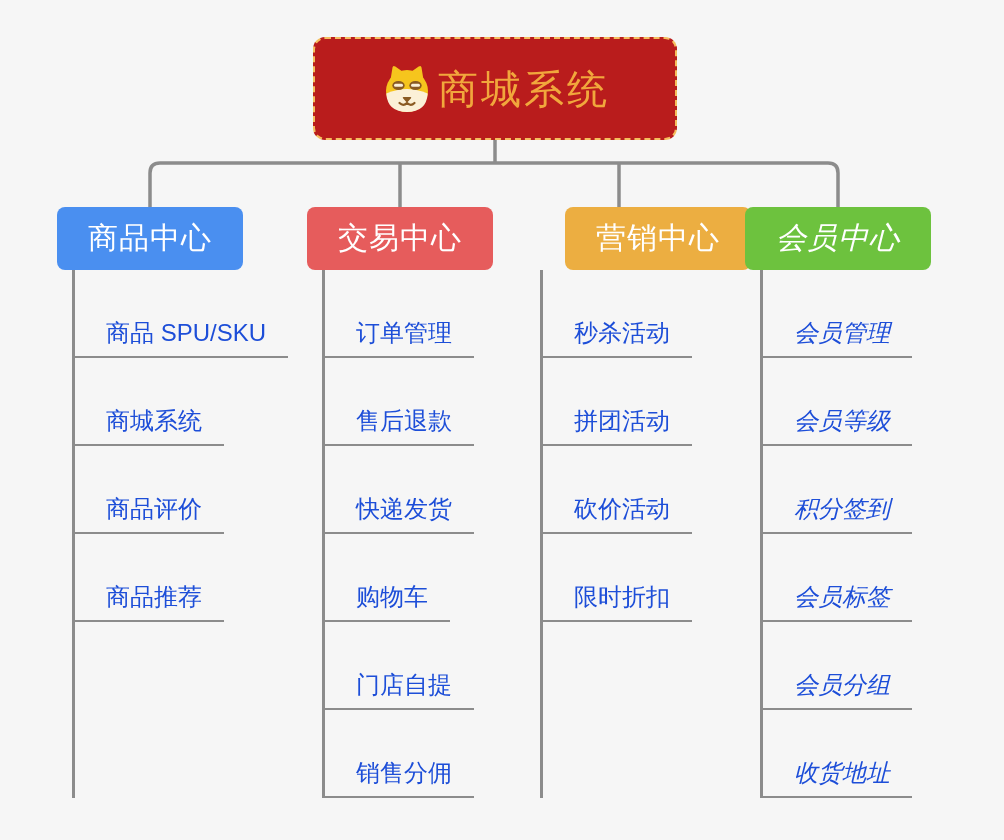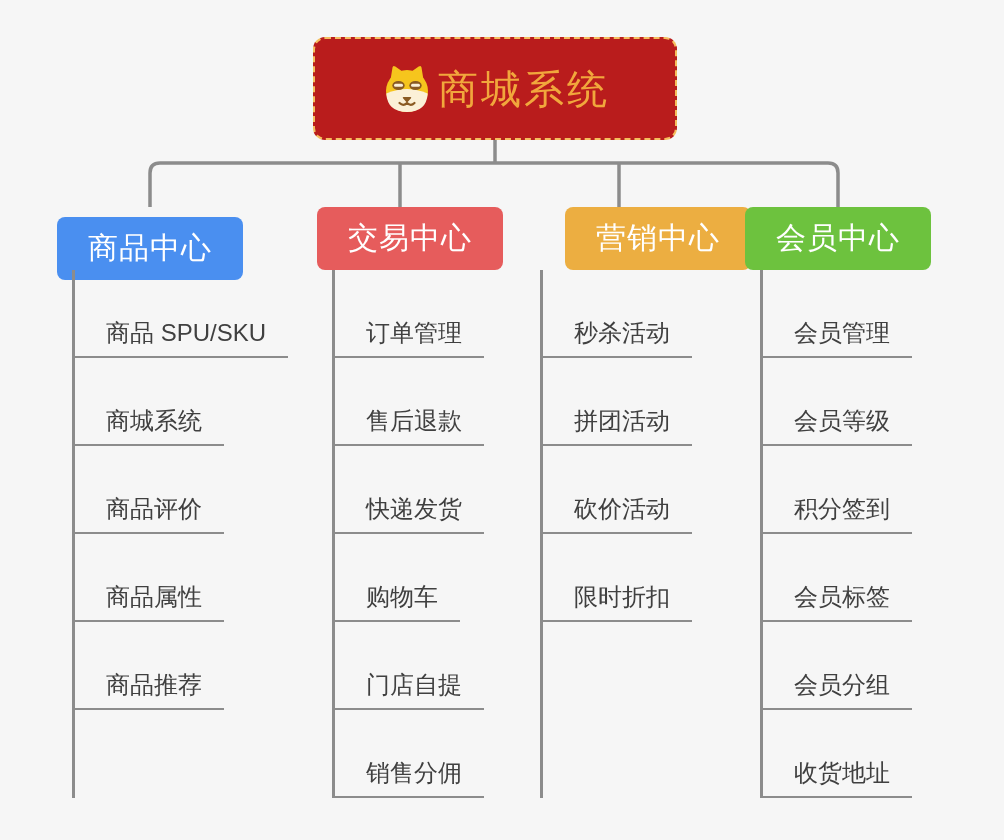--- a/index.html
+++ b/index.html
@@ -28,42 +28,42 @@
   }
   .dog-icon{display:inline-flex;}
 
   
   .connector-svg{position:absolute;left:0;top:140px;width:1004px;height:70px;}
   .connector-svg path{stroke:#8C8C8C;stroke-width:3.5;fill:none;}
 
   
   .branch{position:absolute;top:207px;width:186px;}
   .branch-1{left:57px;}
-  .branch-2{left:317px;text-align:right;}
+  .branch-2{left:307px;text-align:right;}
   .branch-3{left:525px;padding-left:40px;}
-  .branch-4{left:745px;}
+  .branch-4{left:745px;font-style:italic;}
 
   .branch-header{
     width:186px;height:63px;border-radius:8px;
     display:flex;align-items:center;justify-content:center;
     color:#FFFFFF;font-size:30px;letter-spacing:1px;
     box-sizing:border-box;white-space:nowrap;
     cursor:pointer;
   }
   .trunk{
     position:absolute;left:15px;top:63px;width:3px;height:528px;
     background:#8C8C8C;
   }
   .leaves{position:absolute;left:16px;top:63px;}
   .leaf{height:88px;display:flex;align-items:flex-end;}
   .leaf-label{
     display:inline-block;
     border-bottom:2px solid #8C8C8C;
     padding:0 22px 9px 33px;
-    font-size:24px;color:#404040;line-height:1.15;
+    font-size:24px;color:#1d4ed8;line-height:1.15;
     white-space:nowrap;
     cursor:pointer;
   }
 </style>
 </head>
 <body>
 
 <div class="canvas">
 
   <div class="root-node">
@@ -85,34 +85,31 @@
   </div>
 
   <svg class="connector-svg" viewBox="0 0 1004 70">
     <path d="M495 0 V23"></path>
     <path d="M150 67 V33 Q150 23 160 23 H828 Q838 23 838 33 V67"></path>
     <path d="M400 23 V67"></path>
     <path d="M619 23 V67"></path>
   </svg>
 
   <div class="branch branch-1">
-    <div class="branch-header" style="background-color: rgb(74, 143, 240); margin-top: 10px;">商品中心</div>
+    <div class="branch-header" style="background-color: rgb(74, 143, 240);">商品中心</div>
     <div class="trunk"></div>
     <div class="leaves">
       <div class="leaf">
           <span class="leaf-label">商品 SPU/SKU</span>
         </div>
       <div class="leaf">
           <span class="leaf-label">商城系统</span>
         </div>
       <div class="leaf">
           <span class="leaf-label">商品评价</span>
-        </div>
-      <div class="leaf">
-          <span class="leaf-label">商品属性</span>
         </div>
       <div class="leaf">
           <span class="leaf-label">商品推荐</span>
         </div>
     </div>
   </div>
 
   <div class="branch branch-2">
     <div class="branch-header" style="background-color: rgb(230, 92, 92);">交易中心</div>
     <div class="trunk"></div>

